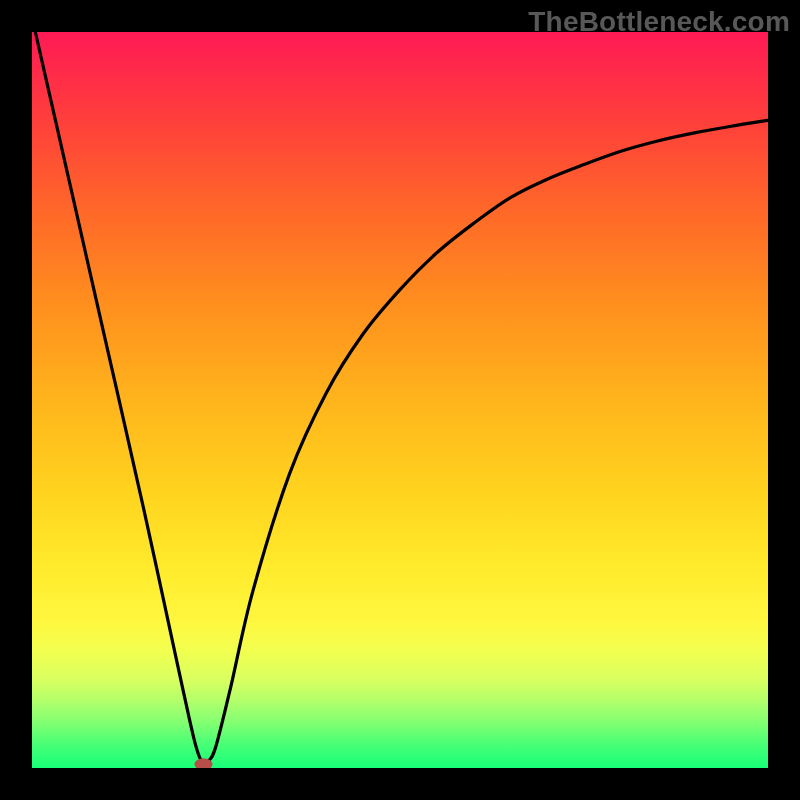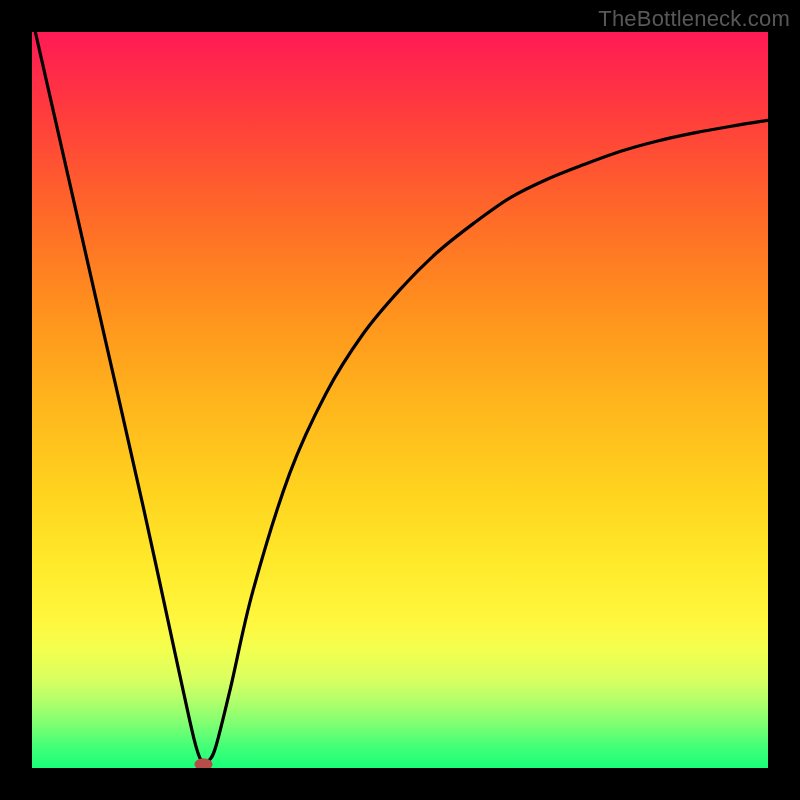--- a/index.html
+++ b/index.html
@@ -44,22 +44,22 @@
     position: absolute;
     left: 0;
     top: 0;
     width: 736px;
     height: 736px;
   }
   .watermark {
     position: absolute;
     top: 6px;
     right: 10px;
-    font-size: 22px;
-    font-weight: 400;
+    font-size: 28px;
+    font-weight: 700;
     color: #585858;
     letter-spacing: 0.2px;
   }
 </style>
 </head>
 <body>
 
 <div class="frame">
   <div class="plot-area">
     <svg class="curve-svg" viewBox="0 0 736 736" preserveAspectRatio="none">

